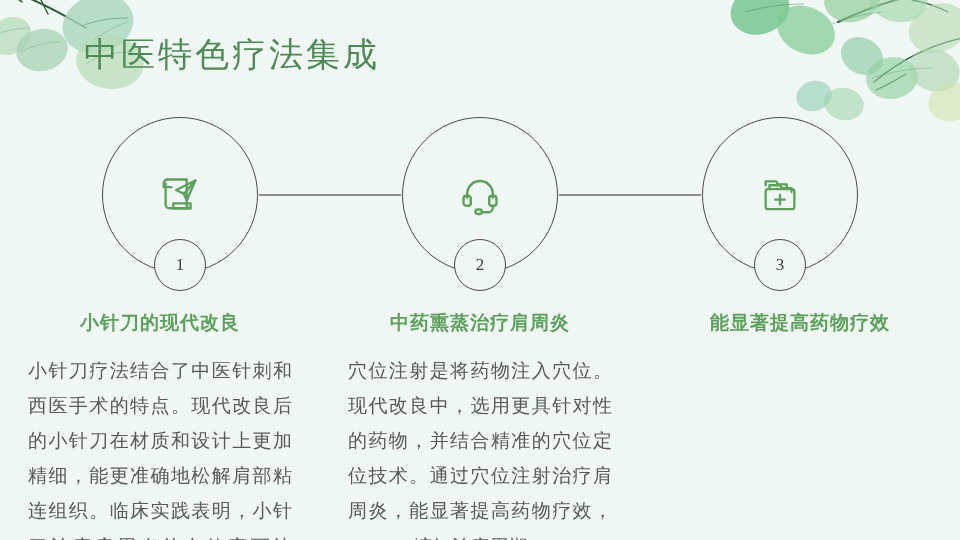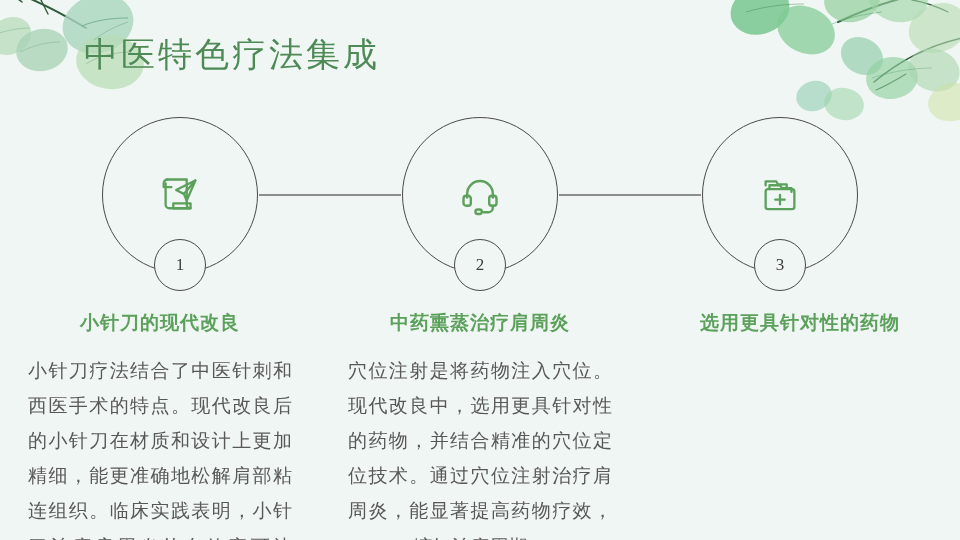--- a/index.html
+++ b/index.html
@@ -240,18 +240,18 @@
       <div class="col-heading">小针刀的现代改良</div>
       <p class="col-body">小针刀疗法结合了中医针刺和西医手术的特点。现代改良后的小针刀在材质和设计上更加精细，能更准确地松解肩部粘连组织。临床实践表明，小针刀治疗肩周炎的有效率可达90%。</p>
     </div>
 
     <div class="col">
       <div class="col-heading">中药熏蒸治疗肩周炎</div>
       <p class="col-body">穴位注射是将药物注入穴位。现代改良中，选用更具针对性的药物，并结合精准的穴位定位技术。通过穴位注射治疗肩周炎，能显著提高药物疗效，缩短治疗周期。</p>
     </div>
 
     <div class="col">
-      <div class="col-heading">选用更具针对性的药物</div>
+      <div class="col-heading">能显著提高药物疗效</div>
     </div>
 
   </div>
 
 </div>
 
 </body></html>

